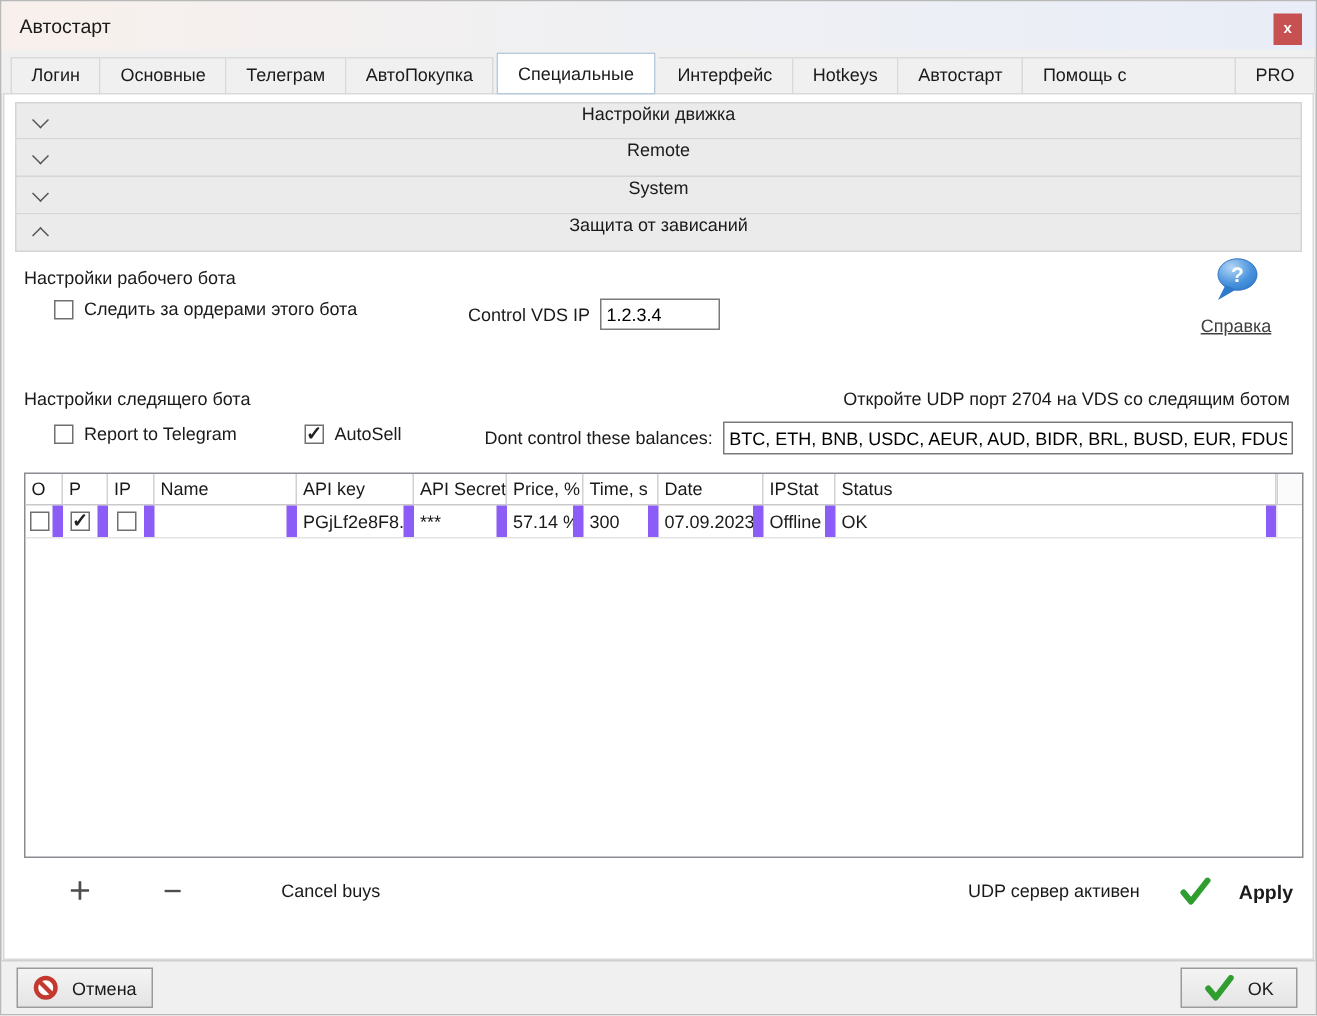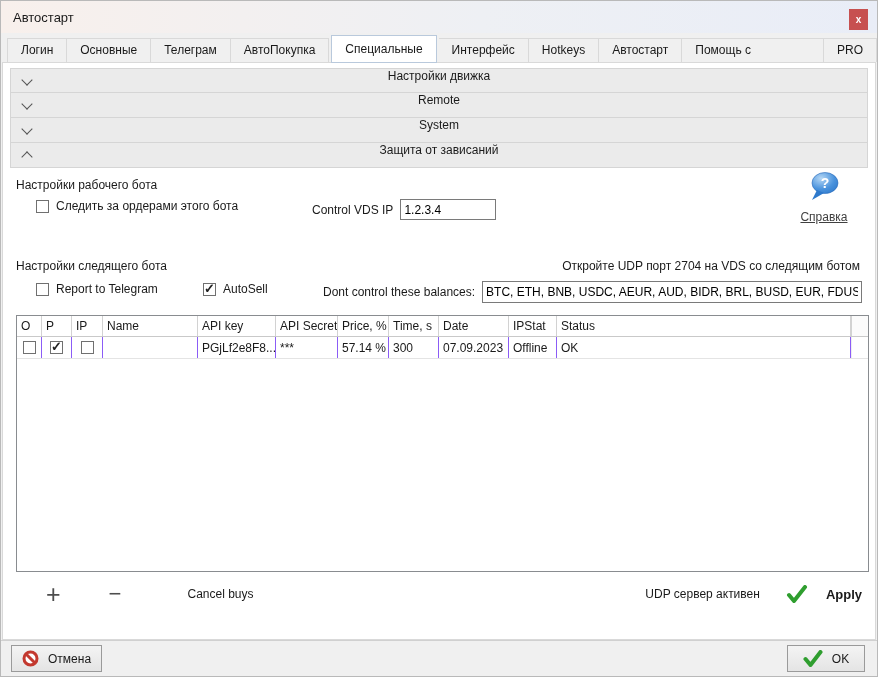--- a/index.html
+++ b/index.html
@@ -47,21 +47,21 @@
   .help-wrap { position:absolute; right:14px; top:4px; width:60px; text-align:center; }
   .help-link { display:inline-block; margin-top:8px; text-decoration:underline; color:#404040; cursor:pointer; font-size:12px; }
 
   .hint-right { position:absolute; right:8px; font-size:12px; }
 
   
   .grid { position:absolute; left:6px; top:147px; width:853px; height:257px; border:1px solid #898c90; background:#fff; overflow:hidden; }
   .thead { display:flex; height:21px; border-bottom:1px solid #c9c9c9; }
   .th { border-right:1px solid #d2d2d2; padding:0 4px; display:flex; align-items:center; font-size:12px; white-space:nowrap; overflow:hidden; }
   .trow { display:flex; height:22px; border-bottom:1px solid #e4e4e4; }
-  .td { border-right:1px solid #8b5cf6; padding:0 4px; display:flex; align-items:center; font-size:12px; white-space:nowrap; overflow:hidden; }
+  .td { border-right:7px solid #8b5cf6; padding:0 4px; display:flex; align-items:center; font-size:12px; white-space:nowrap; overflow:hidden; }
   .c0{width:25px;} .c1{width:30px;} .c2{width:31px;} .c3{width:95px;} .c4{width:78px;} .c5{width:62px;}
   .c6{width:51px;} .c7{width:50px;} .c8{width:70px;} .c9{width:48px;} .c10{flex:1;}
   .cstub { width:17px; flex:0 0 17px; border-left:1px solid #d2d2d2; background:#fbfbfb; }
   .cc { justify-content:center; }
 
   
   .actions { position:absolute; left:6px; right:6px; top:410px; height:32px; display:flex; align-items:center; }
   .glyph-btn { font-size:25px; color:#4d4d4d; font-weight:400; cursor:pointer; line-height:26px; }
   .text-btn { cursor:pointer; font-size:12px; }
   .apply-btn { font-weight:bold; font-size:13px; cursor:pointer; }
@@ -122,21 +122,21 @@
 
       <div class="grp-label" style="left:6px; top:10px;">Настройки рабочего бота</div>
 
       <div class="cb-row" style="left:26px; top:31px;">
         <span class="cb"></span>
         <span>Следить за ордерами этого бота</span>
       </div>
 
       <div class="cb-row" style="left:302px; top:31px;">
         <span>Control VDS IP</span>
-        <input class="txt-input" style="width: 96px;" value="1.2.3.4">
+        <input class="txt-input" style="width: 80px;" value="1.2.3.4">
       </div>
 
       <div class="help-wrap">
         <svg width="34" height="30" viewBox="0 0 34 30" style="margin:0 auto;">
           <defs>
             <radialGradient id="hg" cx="0.35" cy="0.28" r="0.85">
               <stop offset="0" stop-color="#b5d7f5"></stop>
               <stop offset="0.6" stop-color="#4a93dd"></stop>
               <stop offset="1" stop-color="#2e79cc"></stop>
             </radialGradient>

